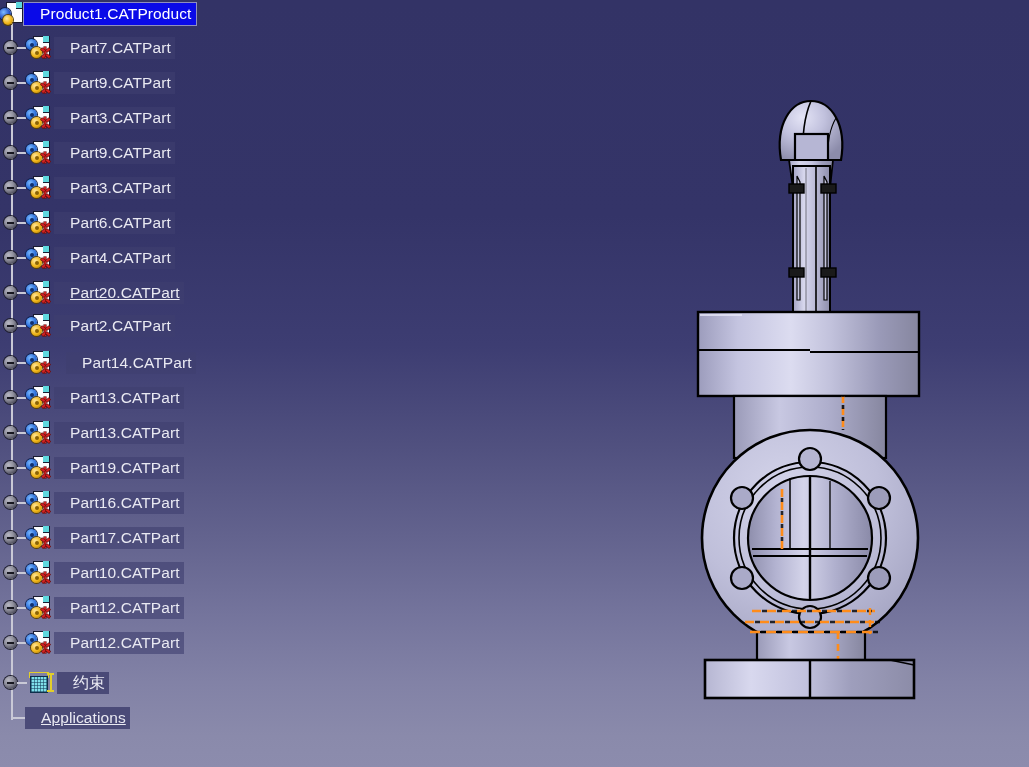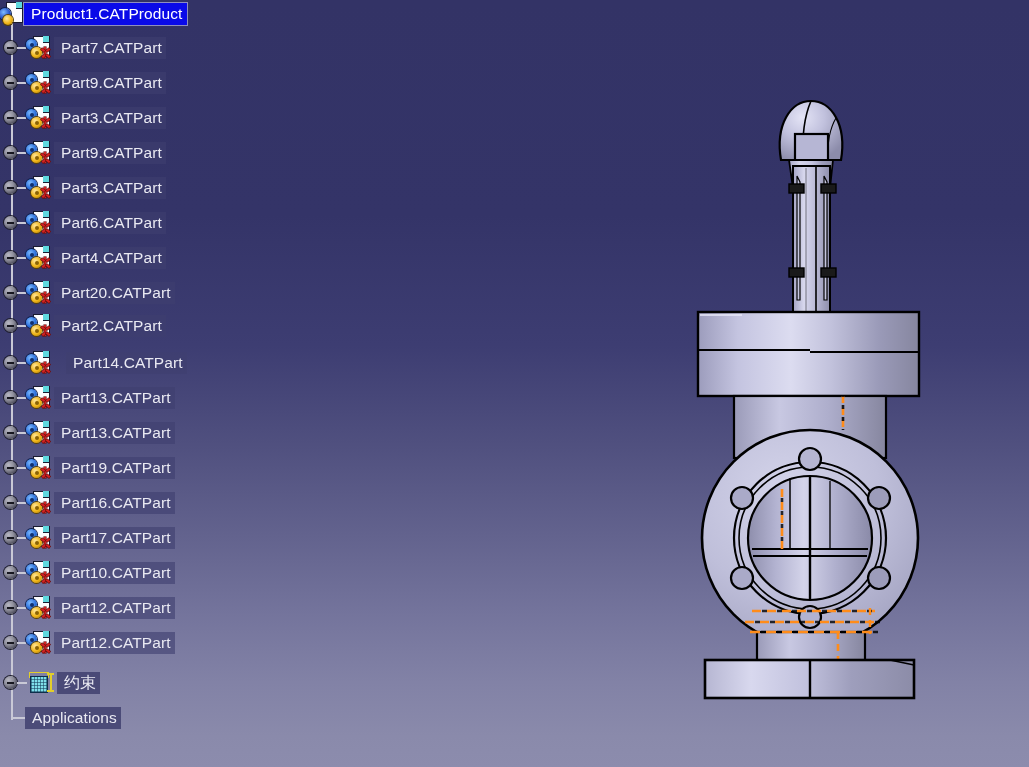--- a/index.html
+++ b/index.html
@@ -51,21 +51,21 @@
     left: 0;
     height: 26px;
     display: flex;
     align-items: center;
     white-space: nowrap;
   }
 
   .tree-label {
     font-size: 15.5px;
     color: #e9e9f2;
-    padding: 1px 4px 2px 7px;
+    padding: 1px 4px 2px 16px;
     background: rgba(63,63,112,0.62);
     letter-spacing: 0.1px;
     line-height: 19px;
   }
   .tree-label.selected {
     background: #0a0ae8;
     color: #ffffff;
     outline: 1px solid #8f8fbf;
   }
   .tree-label.plain {
@@ -542,21 +542,21 @@
             <div class="ip-gear-blue"></div>
             <div class="ip-gear-yellow"></div>
             <div class="ip-red">
               <i></i>
               <i></i>
               <i></i>
               <i></i>
               <i></i>
             </div>
           </div>
-          <span class="tree-label" style="margin-left: 2px;">Part20.CATPart</span>
+          <span class="tree-label" style="margin-left: 2px; text-decoration: underline;">Part20.CATPart</span>
         </div>
         <div class="tree-row" style="top: 313px; left: 4px;">
           <div class="node-handle" style="left: 0px; top: 6px;"></div>
           <div class="h-line" style="left: 13px; top: 12px; width: 9px;"></div>
           <div class="icon-part" style="margin-left: 22px;">
             <div class="ip-page"></div>
             <div class="ip-page-fold"></div>
             <div class="ip-gear-blue"></div>
             <div class="ip-gear-yellow"></div>
             <div class="ip-red">
@@ -743,17 +743,17 @@
             <i></i>
             <i></i>
             <i></i>
           </div>
       </div>
       <span class="tree-label plain" style="margin-left:2px; font-size:16px;">约束</span>
     </div>
 
     <div class="tree-row" style="top:705px; left:11px;">
       <div class="h-line" style="left:0px; top:12px; width:14px;"></div>
-      <span class="tree-label plain" style="margin-left:14px;">Applications</span>
+      <span class="tree-label plain" style="margin-left:14px;text-decoration:underline;">Applications</span>
     </div>
   </div>
 
 </div>
 
 </body></html>

